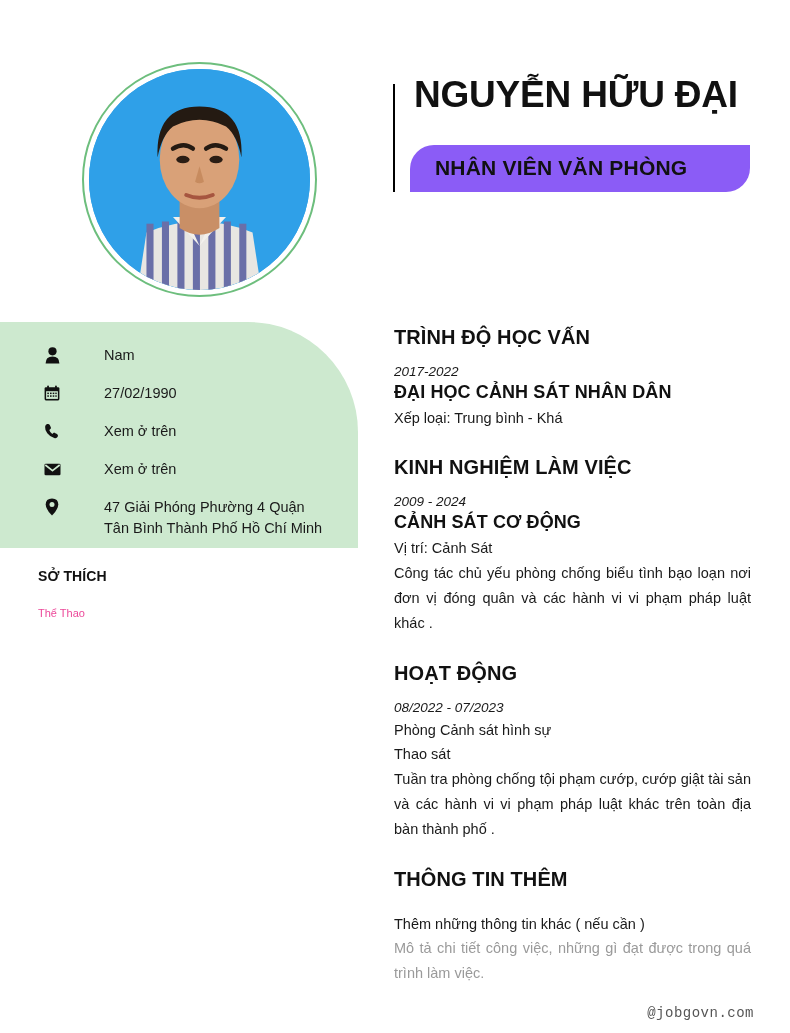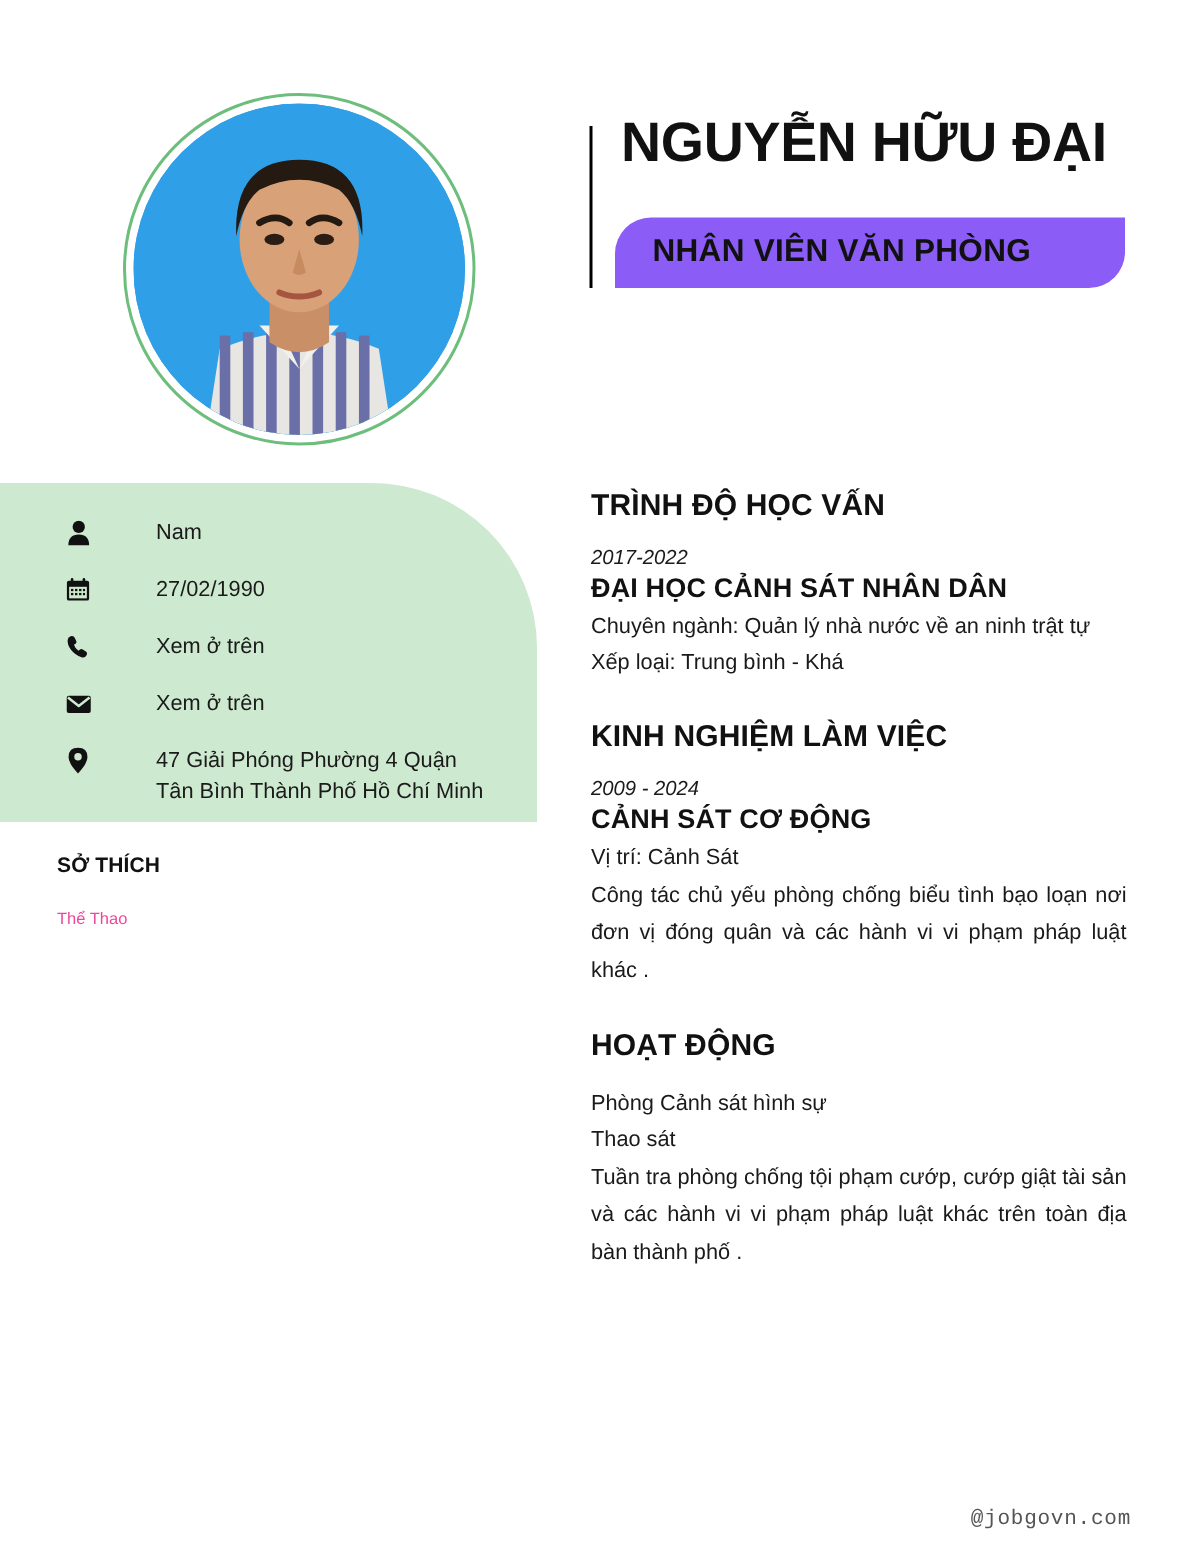--- a/index.html
+++ b/index.html
@@ -321,35 +321,41 @@
 
 <div class="hobby-head">SỞ THÍCH</div>
 <div class="hobby-txt">Thể Thao</div>
 
 <div class="main-col">
 
   <section class="sec">
     <h2 class="sec-head">TRÌNH ĐỘ HỌC VẤN</h2>
     <div class="ent-date">2017-2022</div>
     <div class="ent-org">ĐẠI HỌC CẢNH SÁT NHÂN DÂN</div>
-    <div class="ent-line">Chuyên ngành: Quản lý nhà nước về an ninh trật tự</div>
     <div class="ent-line">Xếp loại: Trung bình - Khá</div>
   </section>
 
   <section class="sec">
     <h2 class="sec-head">KINH NGHIỆM LÀM VIỆC</h2>
     <div class="ent-date">2009 - 2024</div>
     <div class="ent-org">CẢNH SÁT CƠ ĐỘNG</div>
     <div class="ent-line">Vị trí: Cảnh Sát</div>
     <div class="ent-body">Công tác chủ yếu phòng chống biểu tình bạo loạn nơi đơn vị đóng quân và các hành vi vi phạm pháp luật khác .</div>
   </section>
 
   <section class="sec">
     <h2 class="sec-head">HOẠT ĐỘNG</h2>
+    <div class="ent-date">08/2022 - 07/2023</div>
     <div class="ent-line">Phòng Cảnh sát hình sự</div>
     <div class="ent-line">Thao sát</div>
     <div class="ent-body">Tuần tra phòng chống tội phạm cướp, cướp giật tài sản và các hành vi vi phạm pháp luật khác trên toàn địa bàn thành phố .</div>
   </section>
 
+  <section class="sec">
+    <h2 class="sec-head">THÔNG TIN THÊM</h2>
+    <div class="gap-sm"></div>
+    <div class="ent-line">Thêm những thông tin khác ( nếu cần )</div>
+    <div class="ent-muted"> Mô tả chi tiết công việc, những gì đạt được trong quá trình làm việc.</div>
+  </section>
 
 </div>
 
 <div class="watermark">@jobgovn.com</div>
 
 </body></html>

